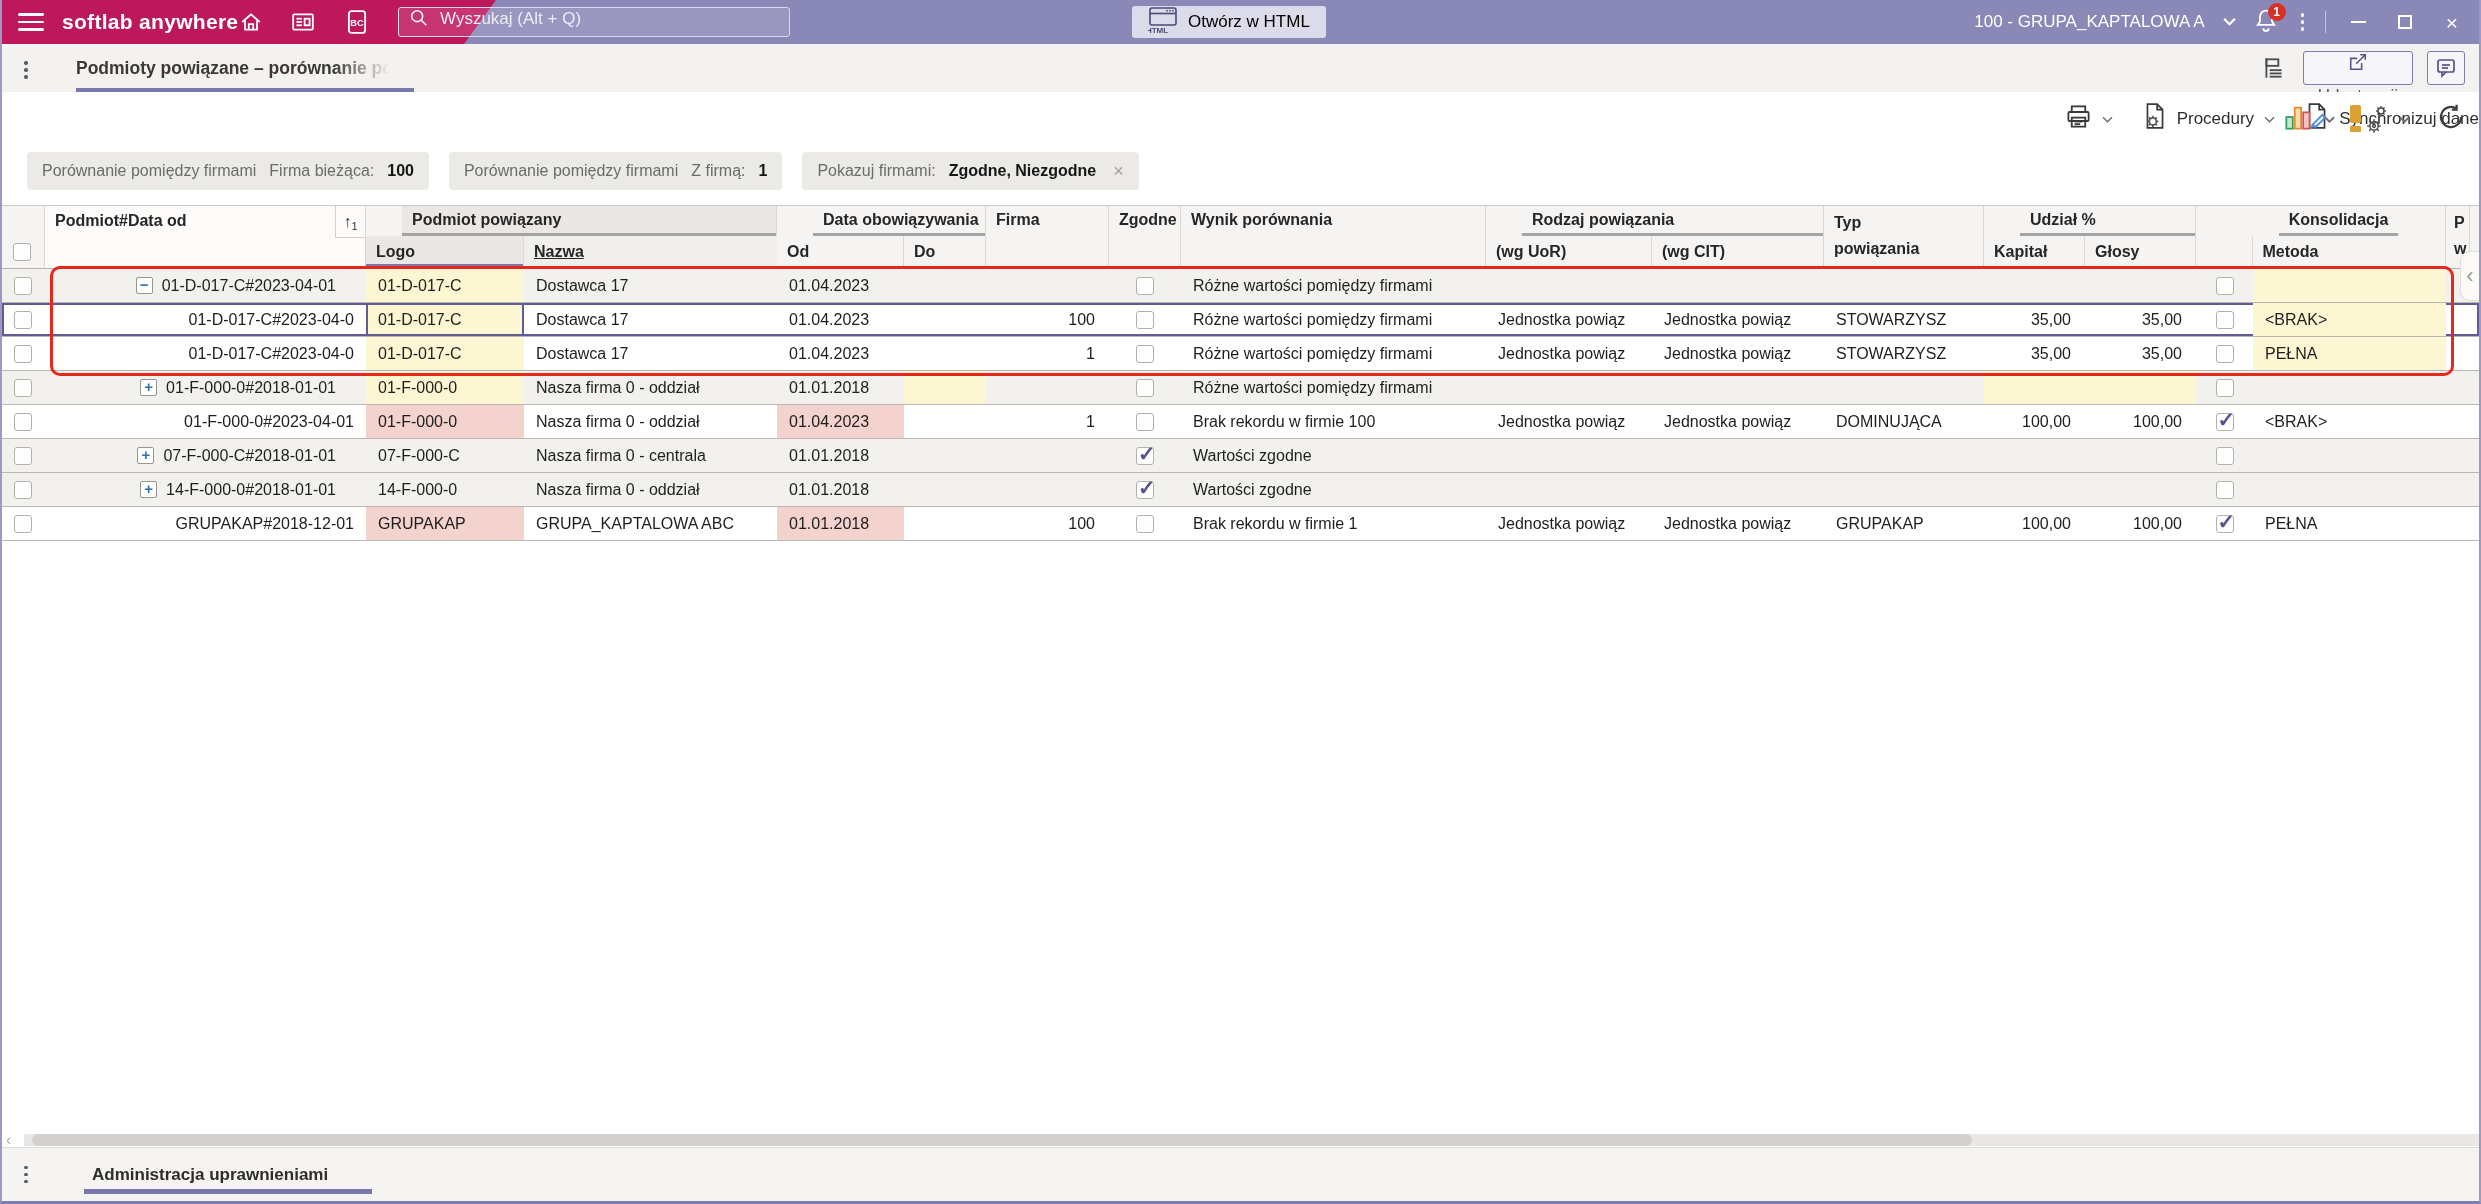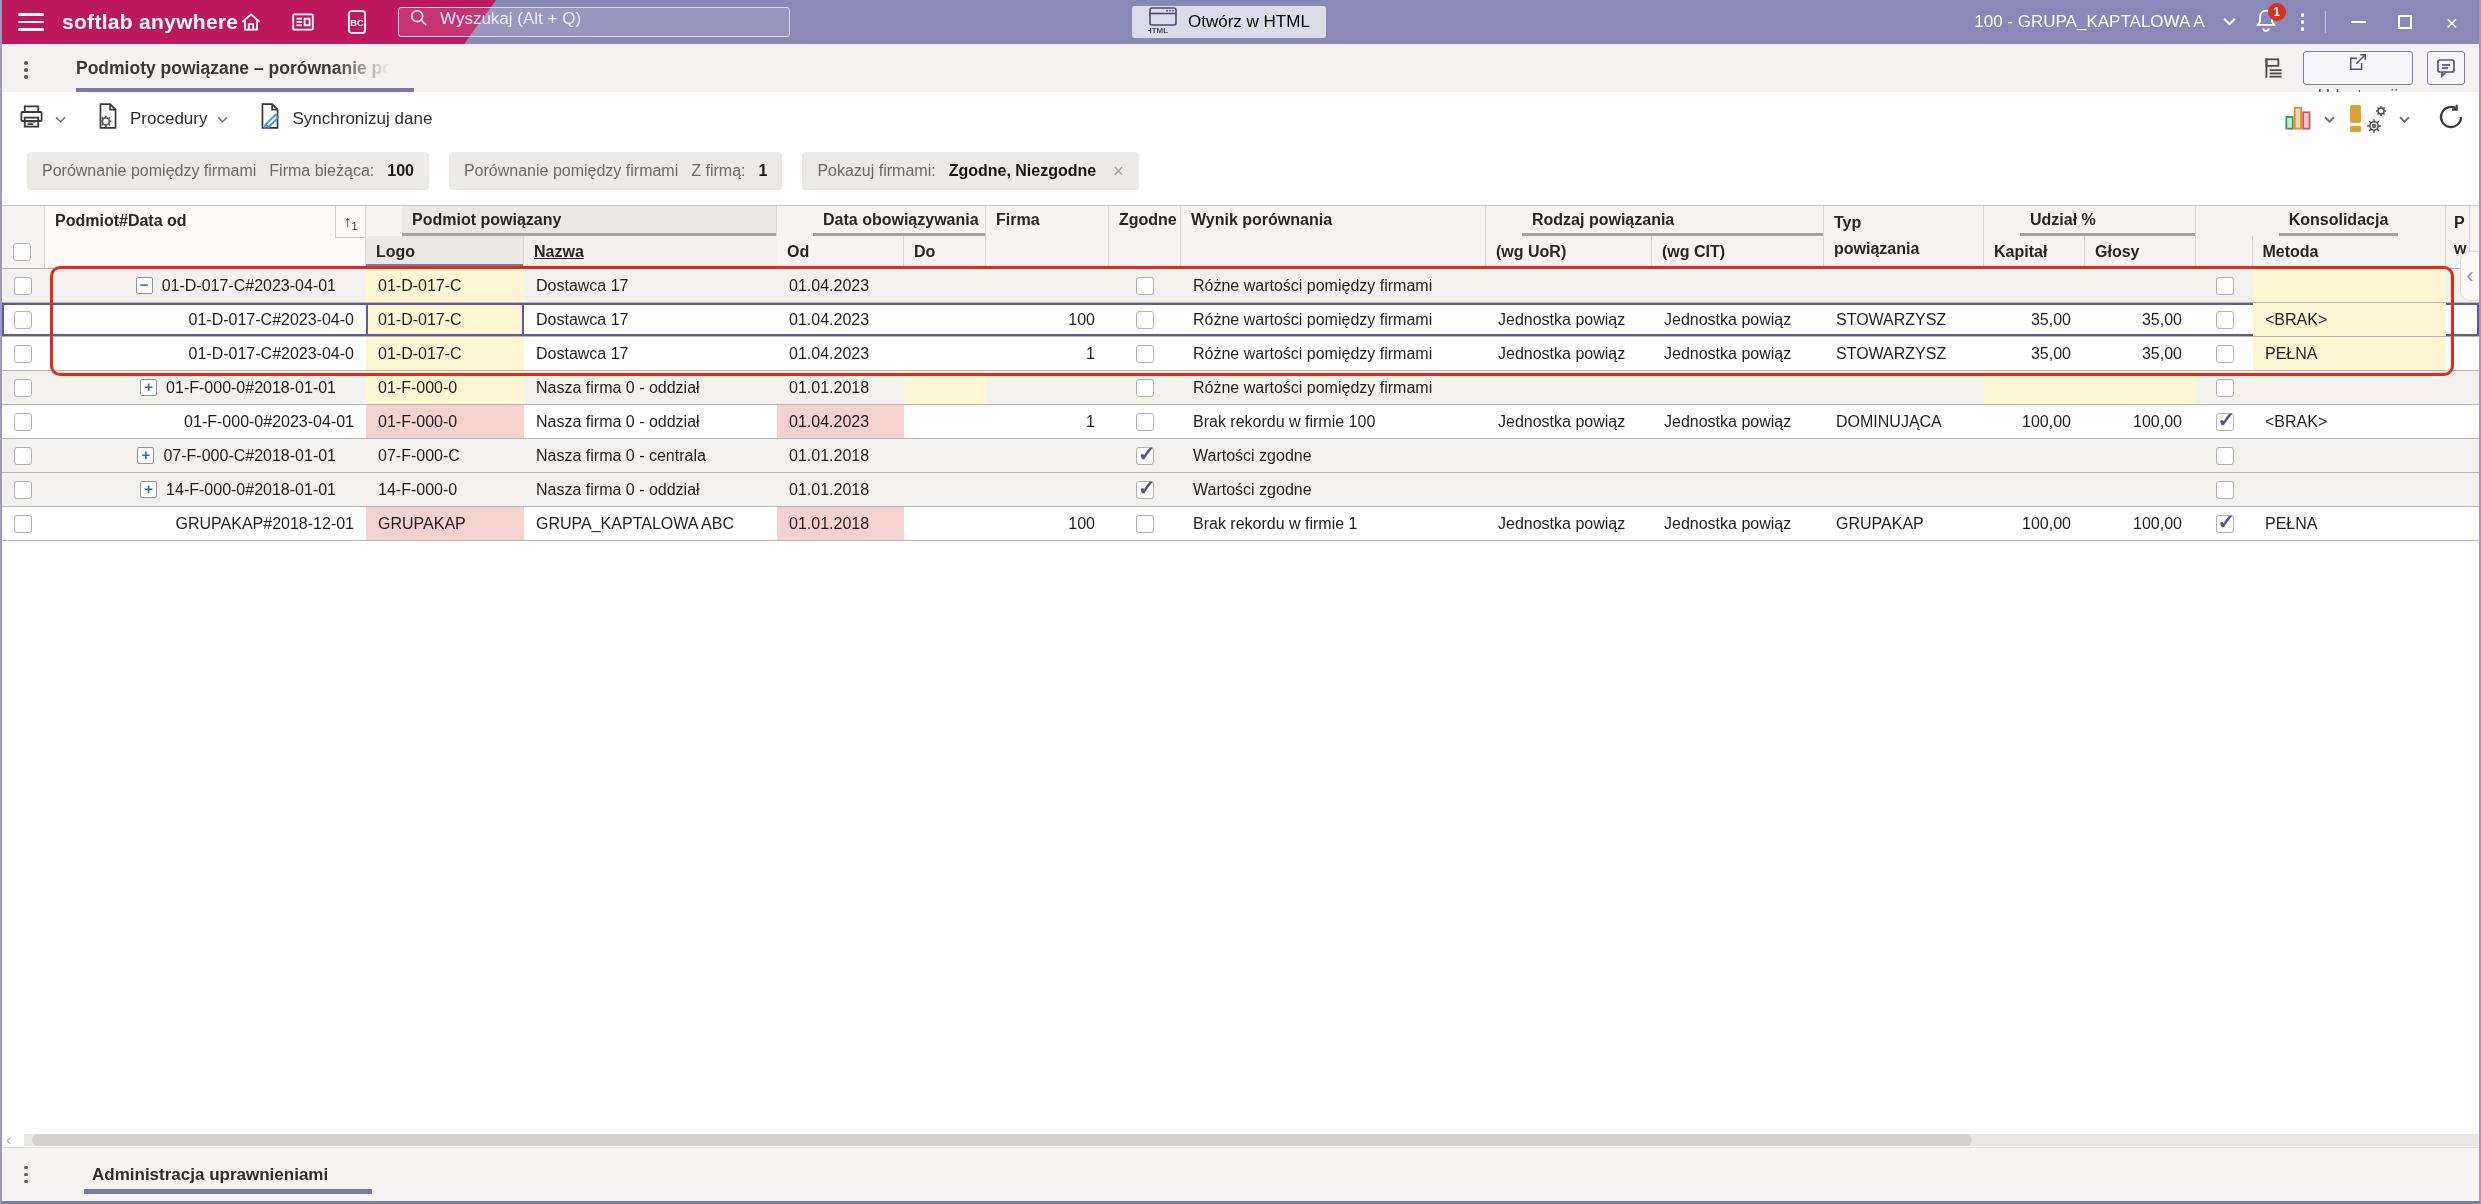--- a/index.html
+++ b/index.html
@@ -55,21 +55,21 @@
   .tab-actions{position:absolute;right:14px;top:0;height:100%;display:flex;align-items:center;gap:14px;}
   .icon-btn-plain{background:none;border:none;cursor:pointer;padding:2px;display:flex;}
   .icon-btn-plain svg{stroke:#4c4c4c;fill:none;stroke-width:1.7;}
   .share-btn{height:34px;padding:0 14px;border:1px solid #7f7cae;border-radius:3px;background:#f6f5fa;
     color:#55518c;font-size:17px;font-family:"Liberation Sans",sans-serif;display:flex;align-items:center;gap:9px;cursor:pointer;flex-direction:column;}
   .share-btn svg{stroke:#55518c;fill:none;stroke-width:1.7;}
   .comment-btn{height:34px;width:38px;border:1px solid #7f7cae;border-radius:3px;background:#f6f5fa;
     display:flex;align-items:center;justify-content:center;cursor:pointer;}
   .comment-btn svg{stroke:#55518c;fill:none;stroke-width:1.7;}
   
-  .toolbar{height:53px;flex:0 0 53px;background:#fff;position:relative;display:flex;align-items:center;}
+  .toolbar{height:53px;flex:0 0 53px;background:#fff;position:relative;display:flex;align-items:center;justify-content:flex-end;}
   .tool-left{display:flex;align-items:center;gap:28px;margin-left:16px;}
   .tool-item{display:flex;align-items:center;gap:9px;cursor:pointer;font-size:17px;color:#2e2e2e;}
   .tool-item svg{stroke:#3a3a3a;fill:none;stroke-width:1.6;}
   .chev-gray{stroke:#6f6f6f !important;}
   .toolbar-right{position:absolute;right:13px;display:flex;align-items:center;gap:11px;}
   .warn-gears{position:relative;width:40px;height:32px;}
   .exclaim{position:absolute;left:2px;top:2px;width:13px;height:28px;}
   .exclaim b{position:absolute;left:1px;top:0;width:11px;height:18px;background:#dda032;border-radius:2px;display:block;}
   .exclaim i{position:absolute;left:1px;bottom:1px;width:11px;height:6px;background:#dda032;border-radius:1px;display:block;}
   .gear-svg{position:absolute;stroke:#4a4a4a;fill:none;stroke-width:1.5;}

